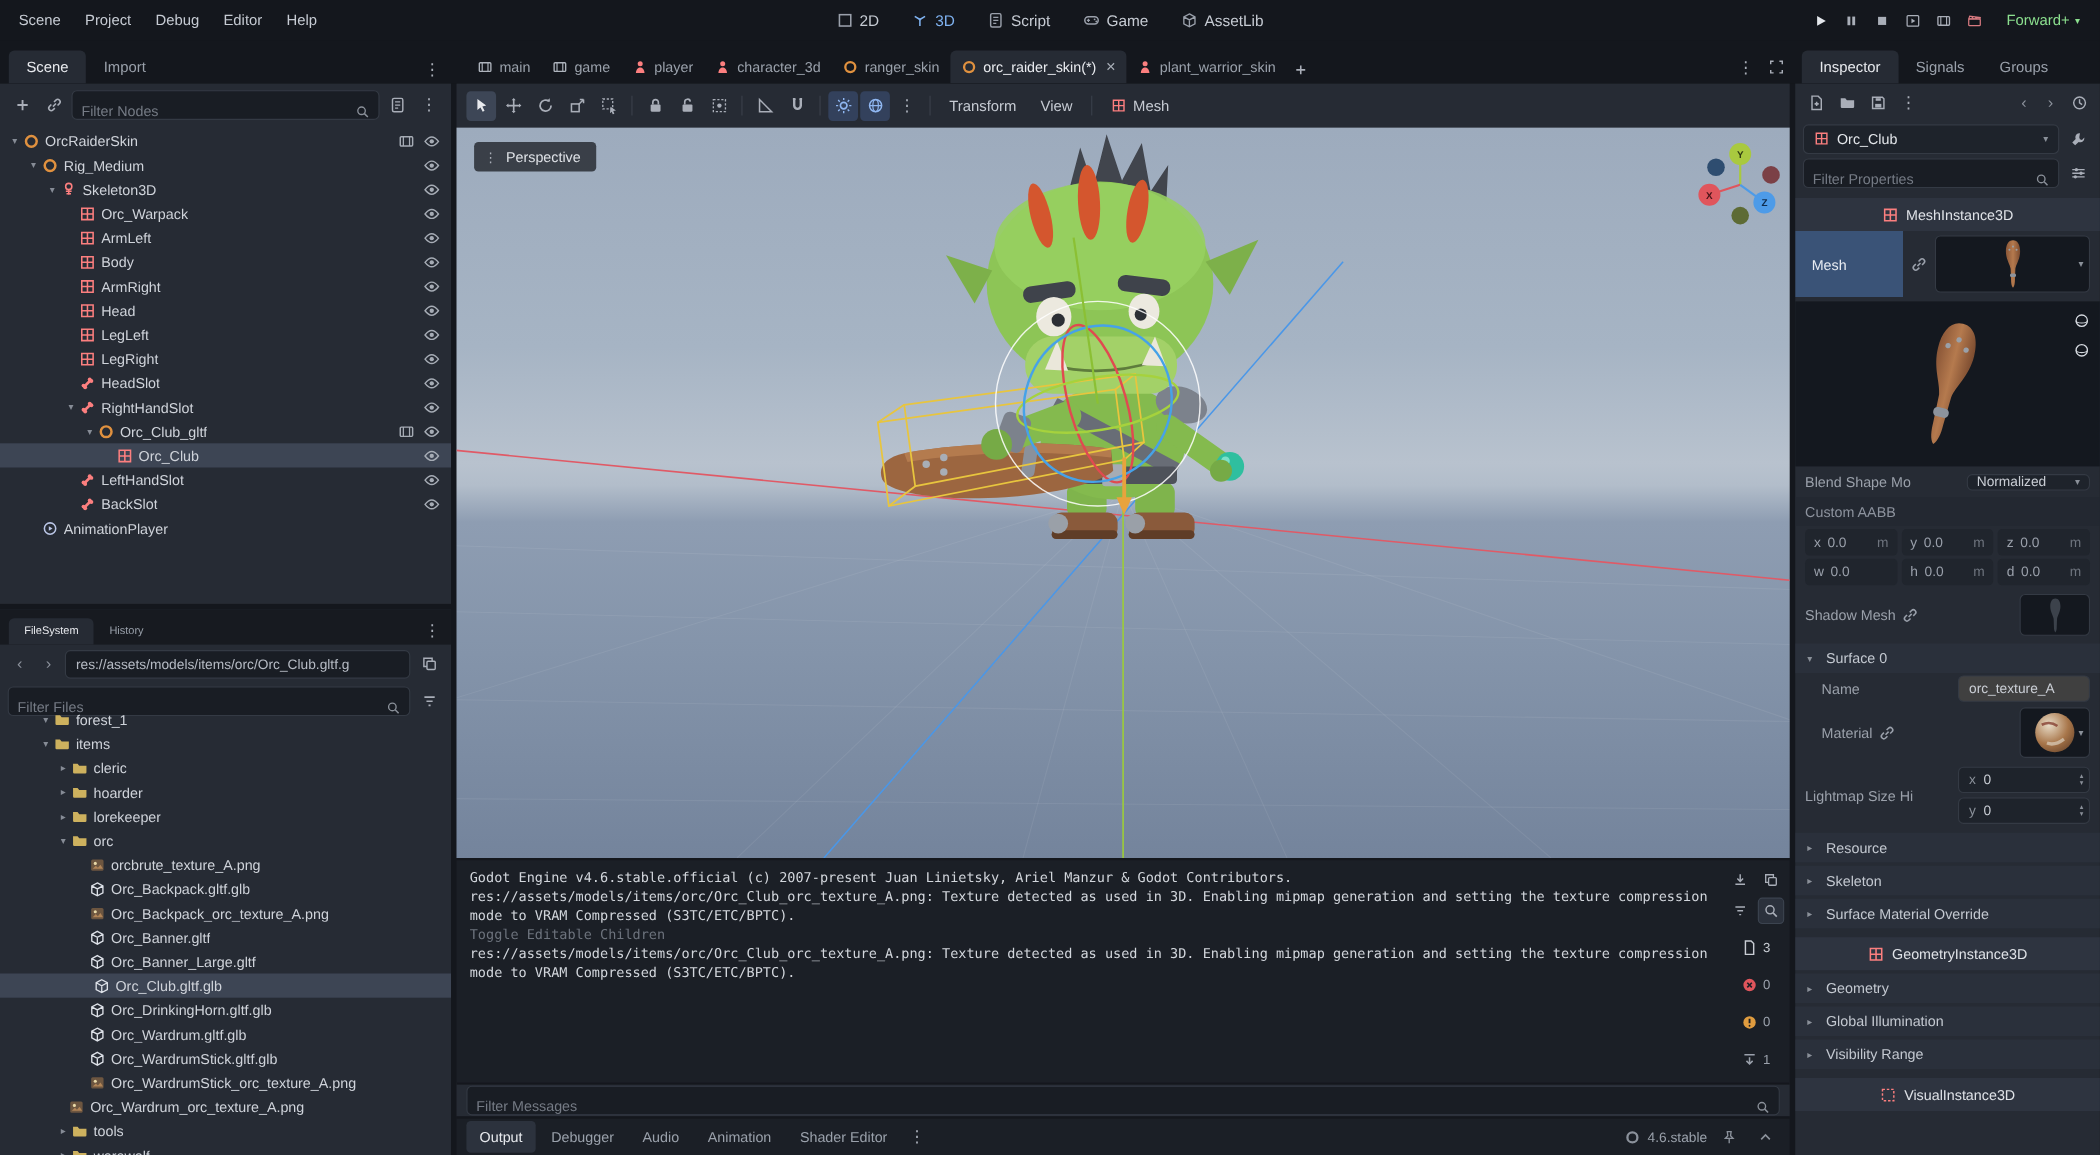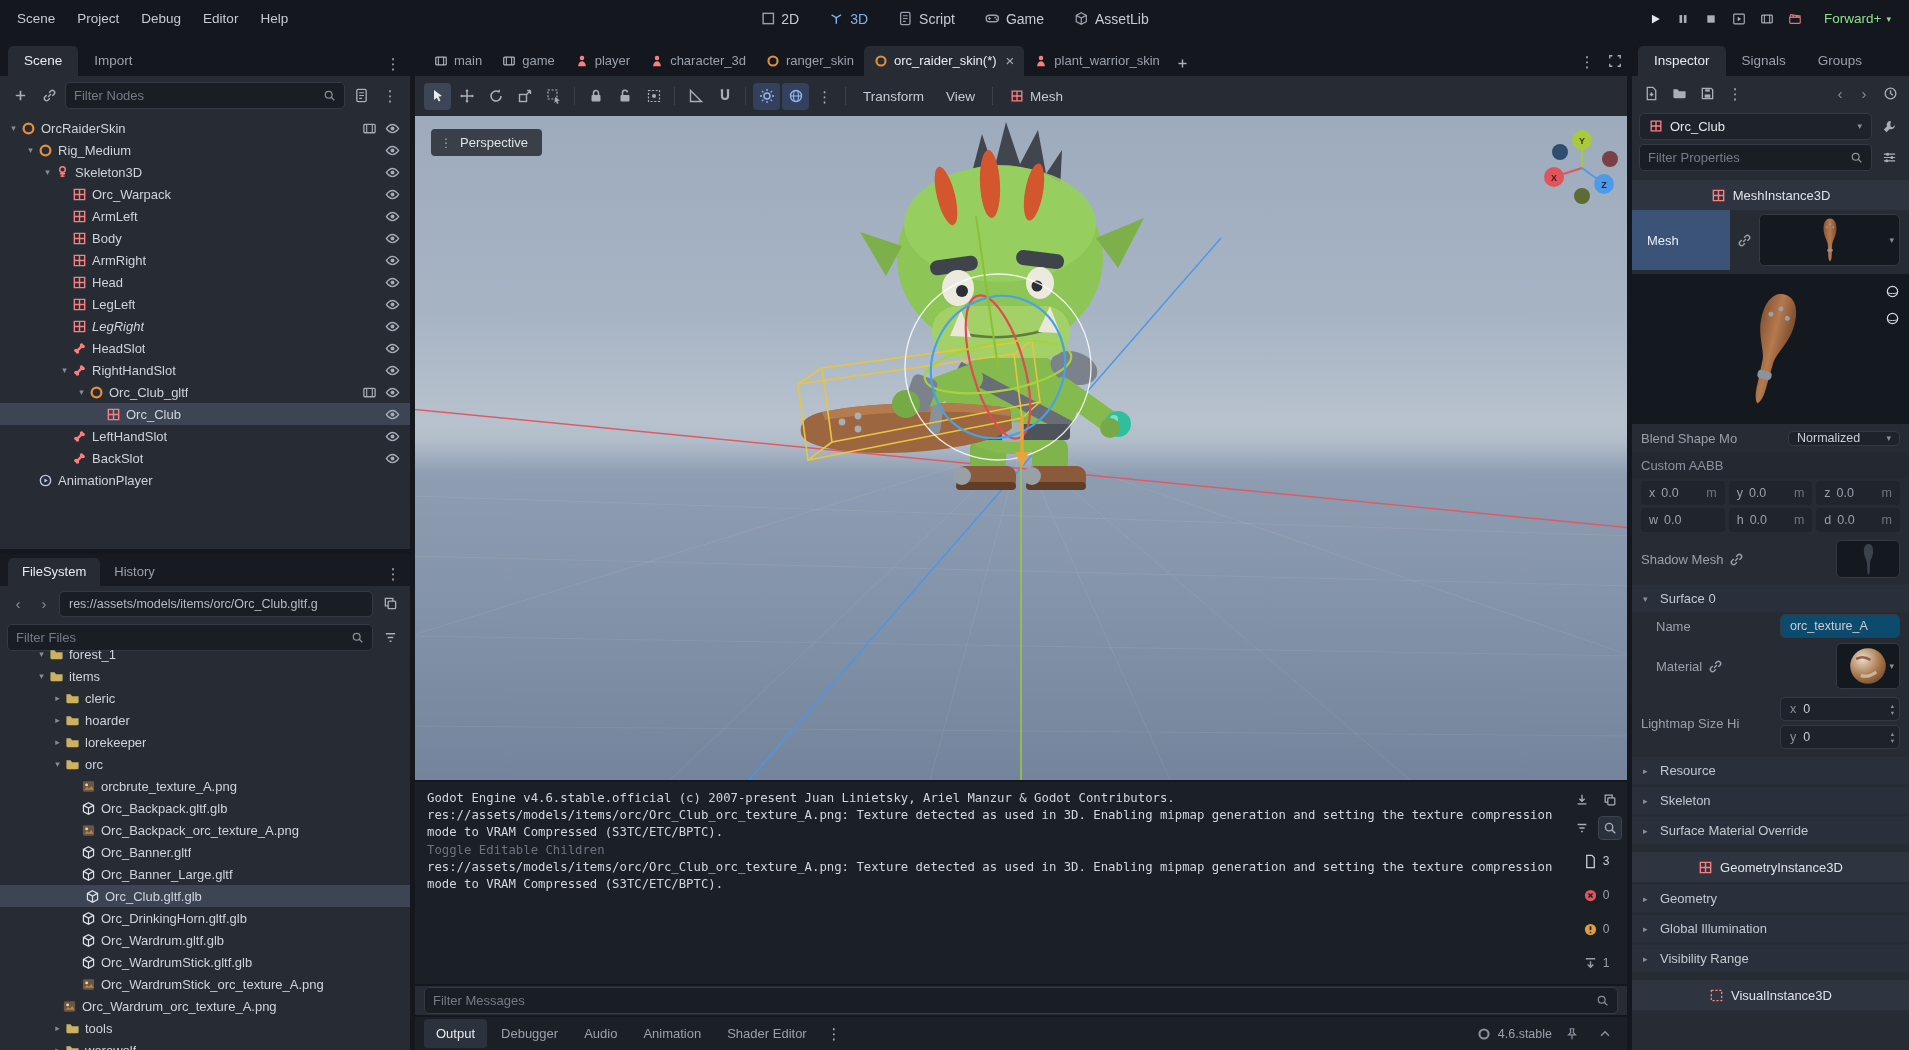--- a/index.html
+++ b/index.html
@@ -48,39 +48,39 @@
   .scene-tab .close{color:#aab0b9;font-size:15px;margin-left:3px;line-height:1}
   .tr-center .end{margin-left:auto;display:flex;align-items:center;gap:2px;padding-bottom:2px}
 
   
   .main{flex:1;display:flex;min-height:0;gap:5px;background:var(--bg0)}
   .left-col{width:410px;display:flex;flex-direction:column;gap:5px;flex:none;min-height:0}
   .scene-panel{height:473px;background:var(--bg2);display:flex;flex-direction:column;flex:none}
   .panel-toolbar{height:38px;display:flex;align-items:center;gap:3px;padding:0 7px;flex:none}
   .tb-btn{width:26px;height:26px;display:grid;place-items:center;color:#a9aeb8;border-radius:4px;cursor:pointer}
   .tb-btn .i{width:15px;height:15px}
-  .search{flex:1;height:27px;background:var(--input);border:1px solid var(--border);border-radius:5px;display:flex;align-items:center;padding:0 8px;gap:6px;min-width:0}
+  .search{flex:1;height:27px;background:var(--input);border:1px solid var(--border);border-radius:5px;display:flex;align-items:flex-end;padding:0 8px;gap:6px;min-width:0}
   .search input{flex:1;background:none;border:none;outline:none;color:var(--txt);font-size:13px;min-width:0}
   .search input::placeholder{color:#757b85}
   .search .i{width:13px;height:13px;color:#8a9099}
   .tree{flex:1;overflow:hidden;padding-top:3px;position:relative;font-size:13px}
   .trow{height:22px;display:flex;align-items:center;padding-right:10px;cursor:pointer}
   .trow.selected{background:var(--sel)}
   .tw{width:15px;text-align:center;color:#868c96;font-size:9px;flex:none}
   .trow .i{width:15px;height:15px;margin-right:5px}
   .lbl{color:var(--txt);white-space:nowrap;overflow:hidden;text-overflow:ellipsis}
   .rt{margin-left:auto;display:flex;gap:8px;align-items:center}
   .rt .i{margin:0;color:#a6acb5;cursor:pointer}
   .ic-node-o{color:var(--orange)} .ic-mesh,.ic-skeleton,.ic-bone{color:var(--red)}
   .ic-anim{color:#bac6e6} .ic-folder{color:var(--folder)} .ic-model{color:#dde1e8}
   .ic-character{color:var(--red)} .ic-scene{color:#aeb4bd}
 
   .fs-panel{flex:1;background:var(--bg2);display:flex;flex-direction:column;min-height:0}
   .fs-tabs{height:32px;background:#171a20;display:flex;align-items:flex-end;padding:2px 4px 0 8px;flex:none}
-  .fs-tabs .dock-tab{padding:6px 14px 7px;font-size:13px}
+  .fs-tabs .dock-tab{padding:6px 14px 7px;font-size:10px}
   .fs-nav{height:35px;display:flex;align-items:center;gap:4px;padding:0 7px;flex:none}
   .nav-arrow{width:22px;height:24px;display:grid;place-items:center;color:#8b919b;font-size:15px;cursor:pointer}
   .path-box{flex:1;height:26px;background:var(--input);border:1px solid var(--border);border-radius:5px;display:flex;align-items:center;padding:0 9px;color:#b6bbc4;font-size:12.5px;white-space:nowrap;overflow:hidden;min-width:0}
   .fs-filter{height:33px;display:flex;align-items:center;gap:4px;padding:0 7px;flex:none}
   .fs-tree{margin-top:-11px;padding-top:0}
 
   
   .center-col{flex:1;display:flex;flex-direction:column;min-width:0;min-height:0}
   .vp-toolbar{height:40px;background:var(--bg2);display:flex;align-items:center;gap:2px;padding:0 9px;flex:none}
   .vtb{width:27px;height:27px;display:grid;place-items:center;border-radius:4px;color:#a9aeb8;cursor:pointer}
@@ -144,21 +144,21 @@
   .dropdown .chev{margin-left:auto;color:#8a9099}
   .subrow{background:#232831;min-height:26px;color:#8d939e}
   .axes{display:flex;gap:4px;padding:0 9px}
   .axcell{flex:1;height:24px;background:#20252d;border-radius:4px;display:flex;align-items:center;gap:6px;padding:0 8px;font-size:12.5px;color:#9aa0ab}
   .axcell .u{color:#6e747e;margin-left:auto}
   .shadow-row{height:46px}
   .shadow-thumb{width:64px;height:38px;margin-left:auto}
   .group-row{height:27px;display:flex;align-items:center;gap:7px;padding:0 11px;background:#2a303b;margin-top:3px;color:#c3c8d0;font-size:13px;cursor:pointer;flex:none}
   .gchev{color:#8a9099;font-size:9px;width:10px;flex:none}
   .indent{padding-left:24px}
-  .text-field{margin-left:auto;height:24px;min-width:120px;background:#0c4a6e;border:1px solid var(--border);border-radius:5px;display:flex;align-items:center;padding:0 9px;color:#c9cdd4;font-size:12.5px;cursor:text}
+  .text-field{margin-left:auto;height:24px;min-width:120px;background:#404040;border:1px solid var(--border);border-radius:5px;display:flex;align-items:center;padding:0 9px;color:#c9cdd4;font-size:12.5px;cursor:text}
   .mat-row{height:52px}
   .mat-thumb{width:64px;height:46px;margin-left:auto}
   .lm-row{align-items:center;min-height:62px}
   .spin-col{margin-left:auto;display:flex;flex-direction:column;gap:4px}
   .spin{height:24px;width:120px;background:#1e232b;border:1px solid var(--border);border-radius:5px;display:flex;align-items:center;padding:0 5px 0 9px;gap:7px;color:#c9cdd4;font-size:12.5px}
   .spin .ax{color:#8a9099}
   .spin .arrows{margin-left:auto;display:flex;flex-direction:column;font-size:6.5px;color:#8a9099;line-height:1.15;cursor:pointer}
 </style>
 </head>
 <body>
@@ -685,21 +685,21 @@
               <svg class="i ic-mesh">
                 <use href="#i-mesh"></use>
               </svg>
               <span class="lbl">LegLeft</span>
               <span class="rt">
                 <svg class="i ">
                   <use href="#i-eye"></use>
                 </svg>
               </span>
             </div>
-            <div class="trow" style="padding-left: 57px; font-style: italic;">
+            <div class="trow" style="padding-left: 57px;">
               <span class="tw"></span>
               <svg class="i ic-mesh">
                 <use href="#i-mesh"></use>
               </svg>
               <span class="lbl">LegRight</span>
               <span class="rt">
                 <svg class="i ">
                   <use href="#i-eye"></use>
                 </svg>
               </span>

